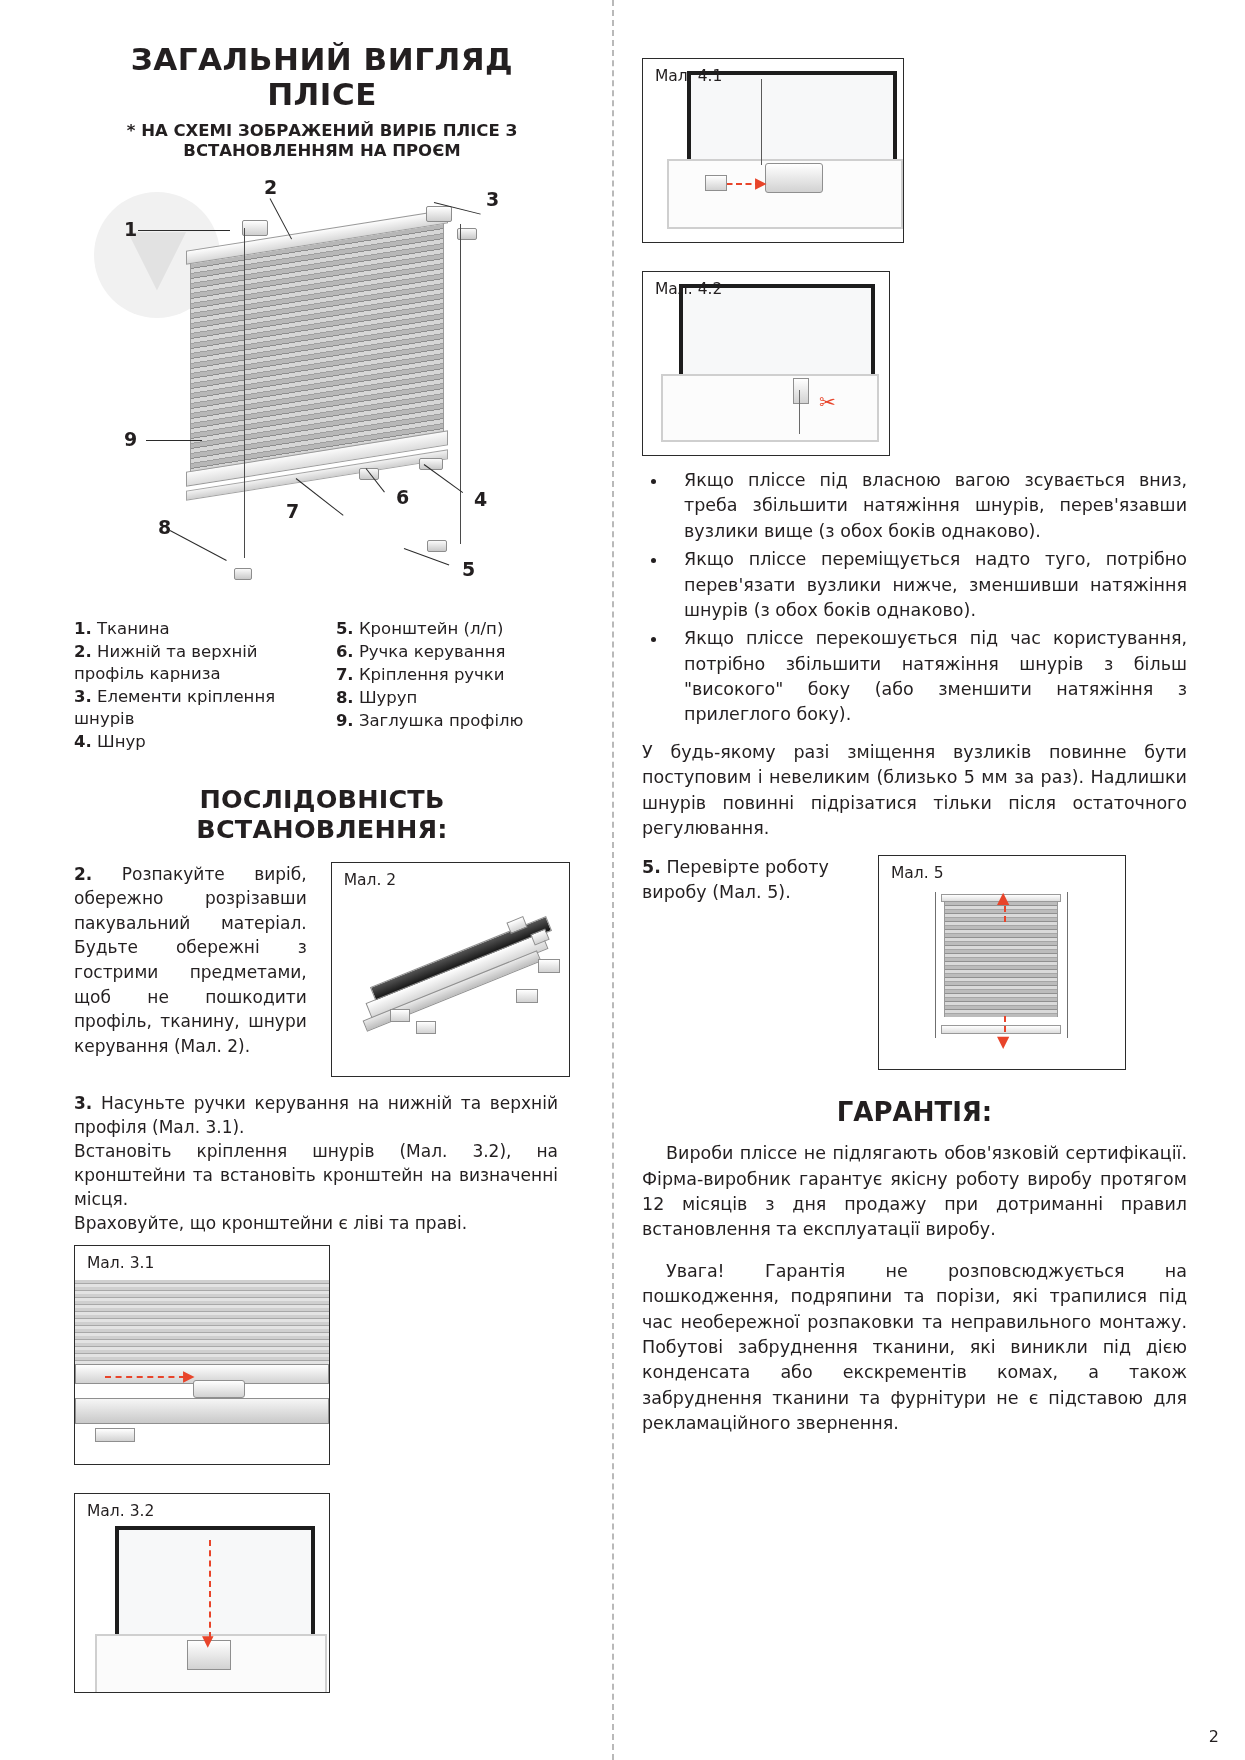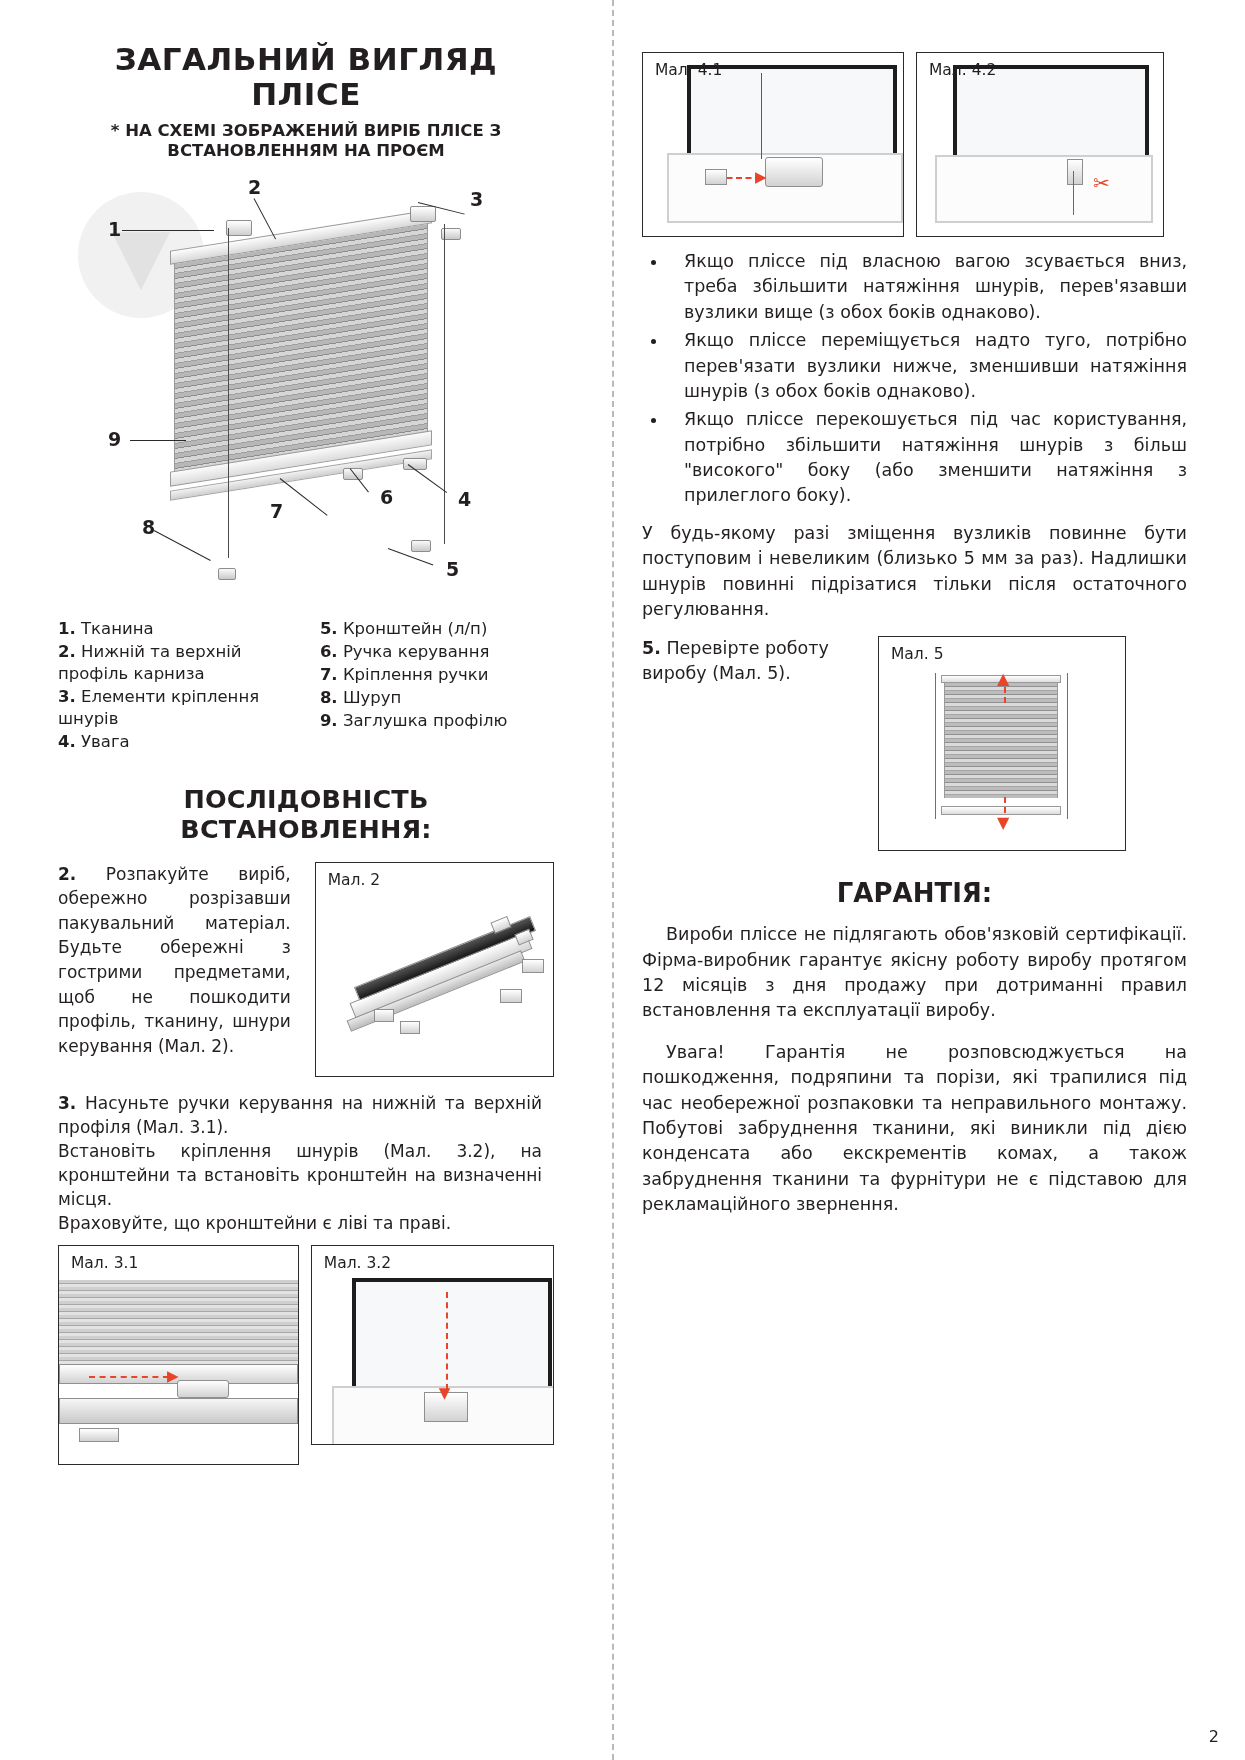--- a/index.html
+++ b/index.html
@@ -23,21 +23,21 @@
   .divider {
     position: absolute;
     left: 612px;
     top: 0;
     bottom: 0;
     width: 0;
     border-left: 2px dashed #b9b9b9;
   }
   .col-left {
     position: absolute;
-    left: 0; top: 0;
+    left: 16px; top: 0;
     width: 612px;
     height: 1760px;
     padding: 36px 58px 30px 58px;
   }
   .col-right {
     position: absolute;
     left: 614px; top: 0;
     width: 631px;
     height: 1760px;
     padding: 48px 58px 30px 28px;
@@ -189,21 +189,21 @@
     color: #231f20;
     z-index: 5;
   }
   .fig-2 { width: 262px; height: 215px; }
   .fig-31 { width: 256px; height: 220px; }
   .fig-32 { width: 256px; height: 200px; padding-left: 40px; }
   .fig-41 { width: 262px; height: 185px; }
   .fig-42 { width: 248px; height: 185px; }
   .fig-5 { width: 248px; height: 215px; }
 
-  .figrow { display: flex; gap: 12px; margin-top: 4px; }
+  .figrow { display: flex; gap: 28px; margin-top: 10px; flex-direction: column; }
 
   
   .winframe {
     position: absolute;
     background: #ffffff;
     border: 2px solid #cfcfcf;
   }
   .winglass {
     position: absolute;
     background: #f7f8f9;
@@ -330,21 +330,21 @@
       <div class="lbl" style="left:212px; top:332px;">7</div>
       <div class="lbl" style="left:84px; top:348px;">8</div>
       <div class="lbl" style="left:50px; top:260px;">9</div>
     </div>
 
     <div class="legend">
       <ol class="c1">
         <li><span class="num">1.</span> <span>Тканина</span></li>
         <li><span class="num">2.</span> <span>Нижній та верхній профіль карниза</span></li>
         <li><span class="num">3.</span> <span>Елементи кріплення шнурів</span></li>
-        <li><span class="num">4.</span> <span>Увага</span></li>
+        <li><span class="num">4.</span> <span>Шнур</span></li>
       </ol>
       <ol class="c2">
         <li><span class="num">5.</span> <span>Кронштейн (л/п)</span></li>
         <li><span class="num">6.</span> <span>Ручка керування</span></li>
         <li><span class="num">7.</span> <span>Кріплення ручки</span></li>
         <li><span class="num">8.</span> <span>Шуруп</span></li>
         <li><span class="num">9.</span> <span>Заглушка профілю</span></li>
       </ol>
     </div>
 

